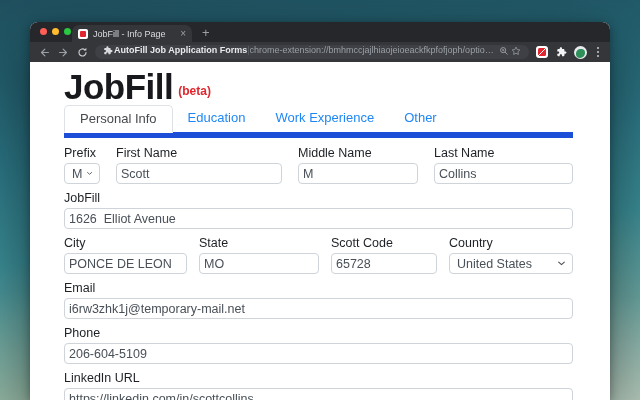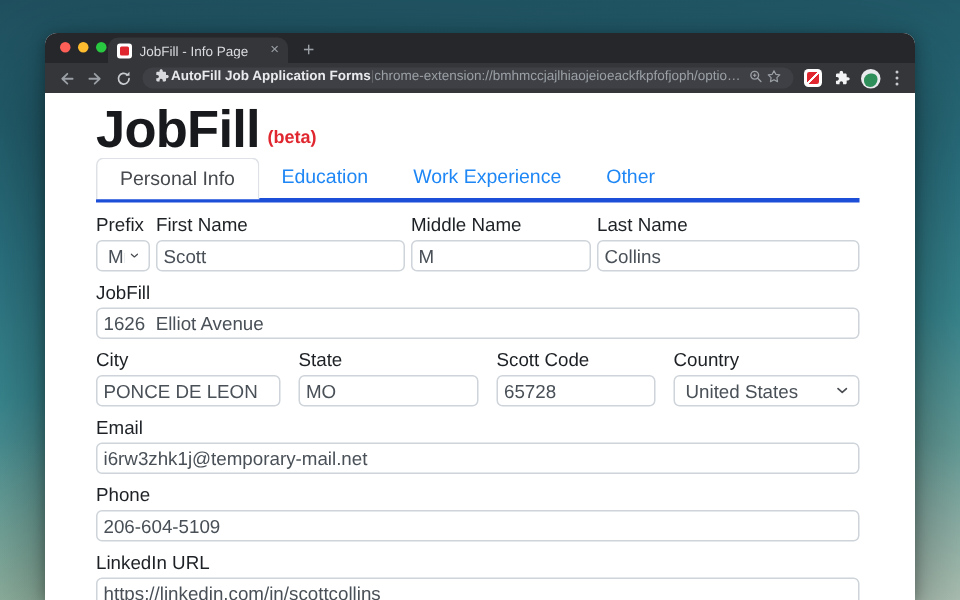--- a/index.html
+++ b/index.html
@@ -60,39 +60,39 @@
   .menu-dots { display:flex; flex-direction:column; gap:2px; align-items:center; width:8px; }
   .menu-dots b { width:2px; height:2px; border-radius:50%; background:#c7cace; display:block; }
 
   
   .content { height:338px; background:#fff; padding:6px 37px 0 34px; }
 
   .heading { display:flex; align-items:flex-end; margin-top:4px; }
   .page-title { font-size:35px; font-weight:bold; color:#17191c; letter-spacing:-0.5px; line-height:29px; }
   .beta { font-size:12px; font-weight:bold; color:#e0262e; margin-left:5px; padding-bottom:3px; }
 
-  .navtabs { display:flex; margin-top:4px; border-bottom:3px solid #1d4ed8; }
+  .navtabs { display:flex; margin-top:4px; border-bottom:6px solid #1d4ed8; }
   .navtab { font-size:13px; color:#1e87f5; padding:5px 15px 6px 15px; margin-bottom:-1px; cursor:default; }
   .navtab.active {
     color:#46494d; background:#fff; border:1px solid #dee2e6; border-bottom:1px solid #fff;
     border-radius:5px 5px 0 0;
   }
 
   form { margin-top:8px; }
   .fg { margin-bottom:7px; }
   .fg label { display:block; font-size:12.5px; line-height:14px; color:#1d2125; margin-bottom:3px; }
   .ctl {
     width:100%; height:21px; border:1px solid #ced4da; border-radius:4px; background:#fff;
     font-size:12.5px; color:#495057; padding:0 4px; font-family:"Liberation Sans", sans-serif;
   }
   input.ctl { outline:none; }
   .selbox { display:flex; align-items:center; justify-content:space-between; gap:4px; padding:0 7px; }
   .selbox span { white-space:nowrap; overflow:hidden; }
   .row { display:flex; }
-  .row1 { gap:4px; }
+  .row1 { gap:16px; }
   .row1 .c-prefix { width:36px; flex:0 0 auto; }
   .row1 .c-first  { width:166px; flex:0 0 auto; }
   .row1 .c-middle { width:120px; flex:0 0 auto; }
   .row1 .c-last   { flex:1; }
   .row2 { gap:12px; }
   .row2 .c-city   { width:123px; flex:0 0 auto; }
   .row2 .c-state  { width:120px; flex:0 0 auto; }
   .row2 .c-postal { width:106px; flex:0 0 auto; }
   .row2 .c-country{ flex:1; }
 </style>

